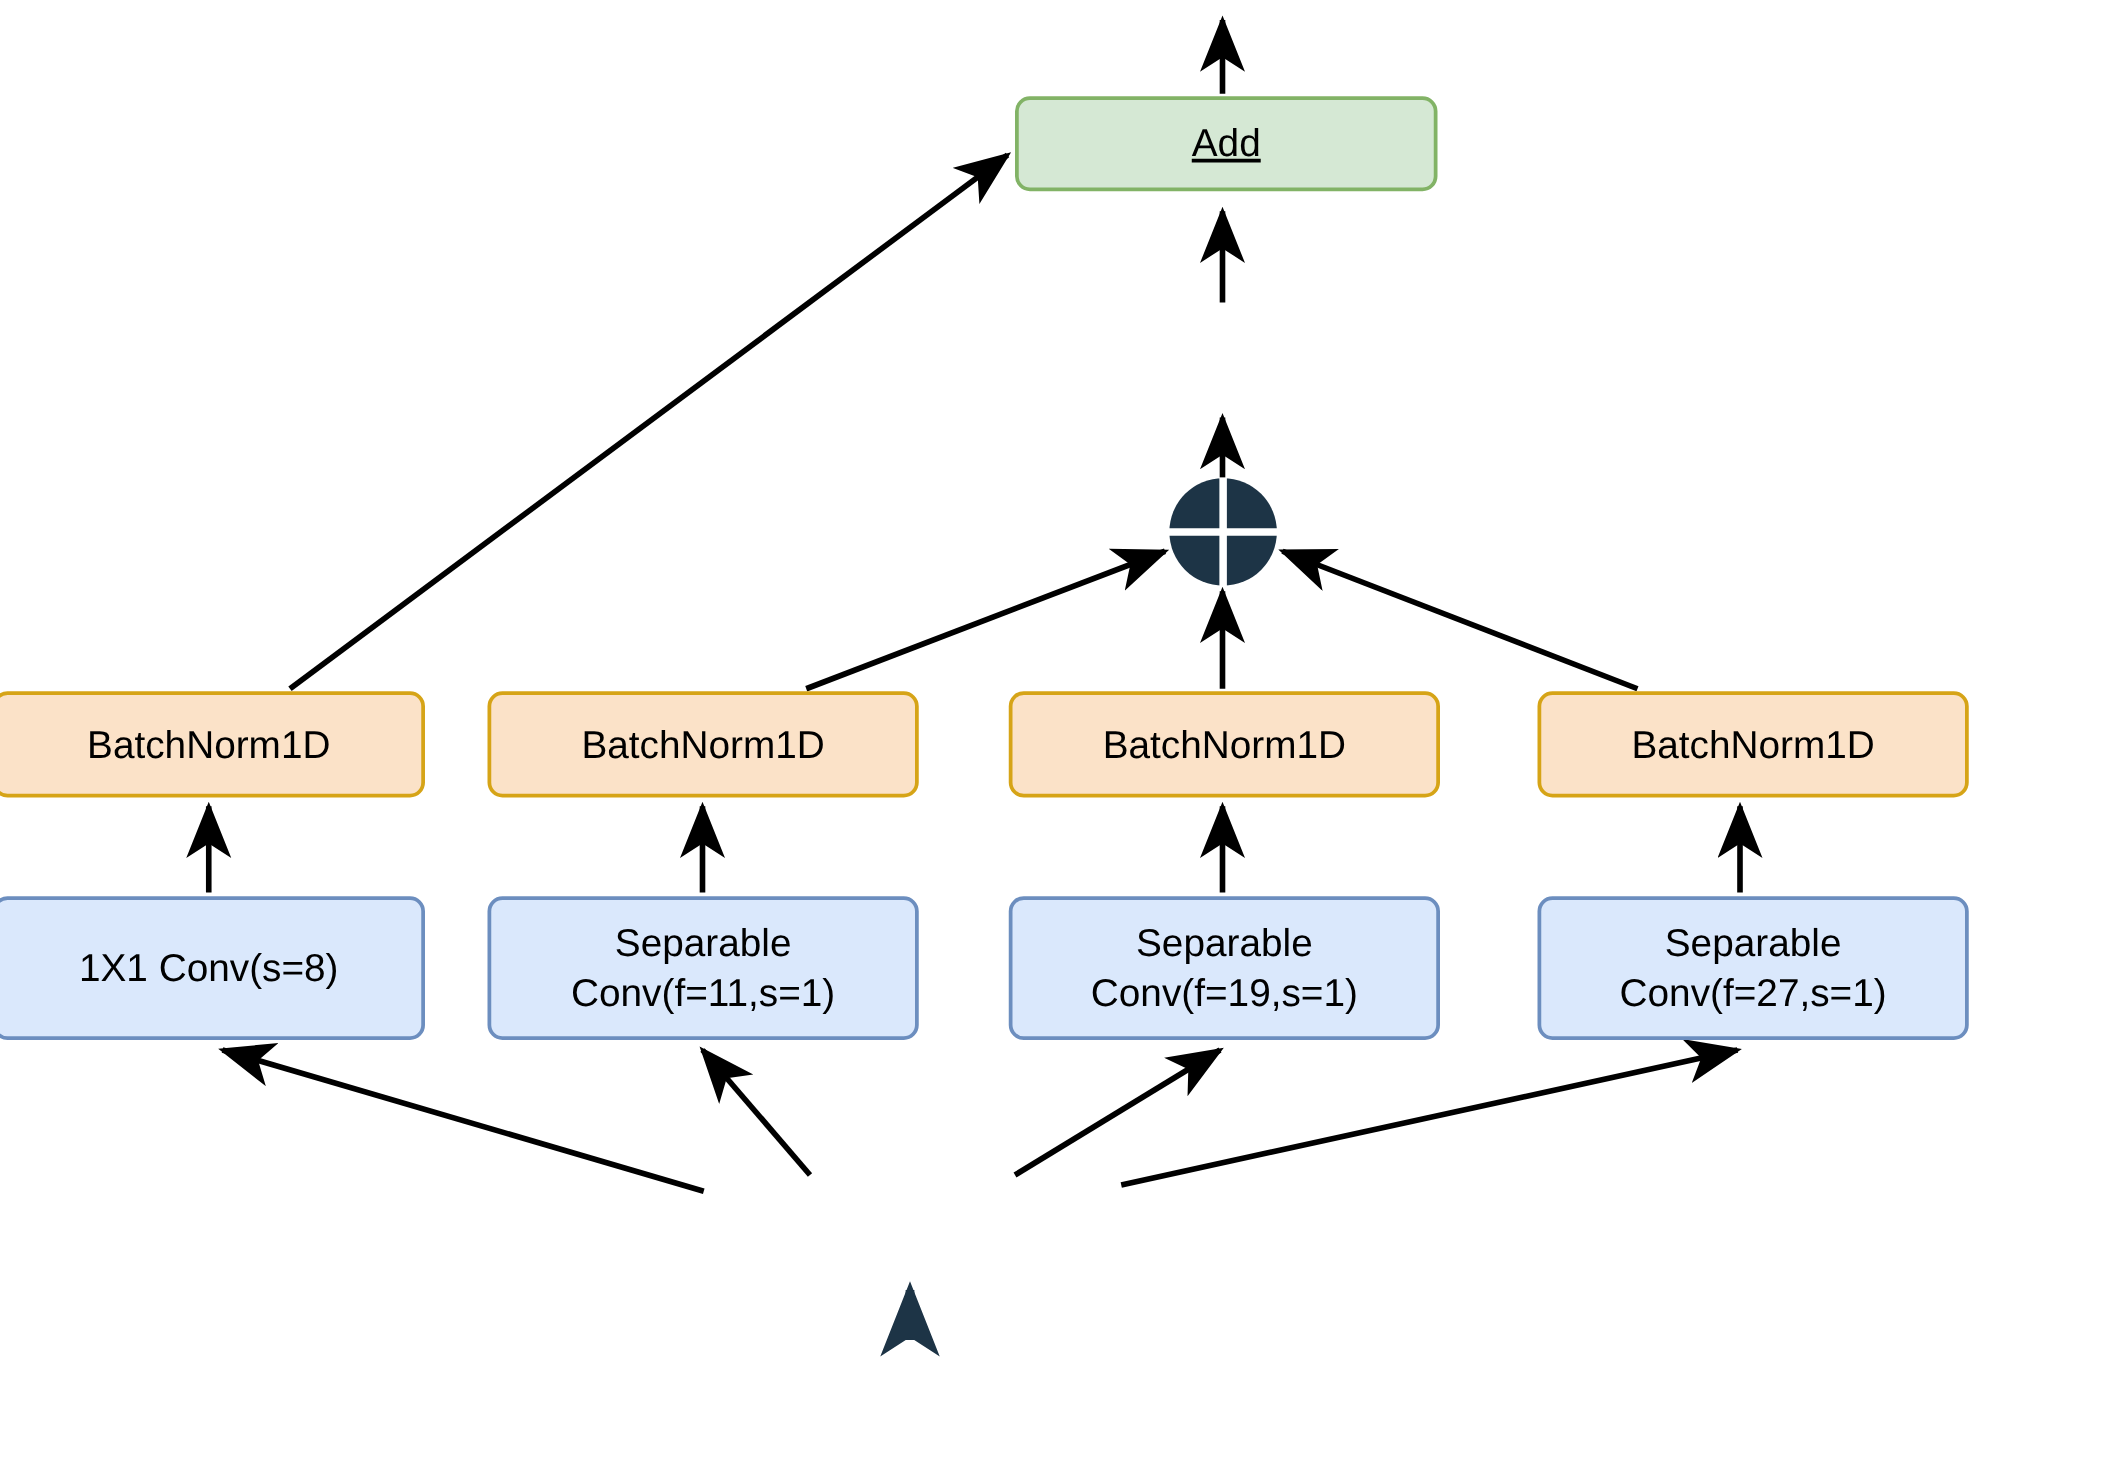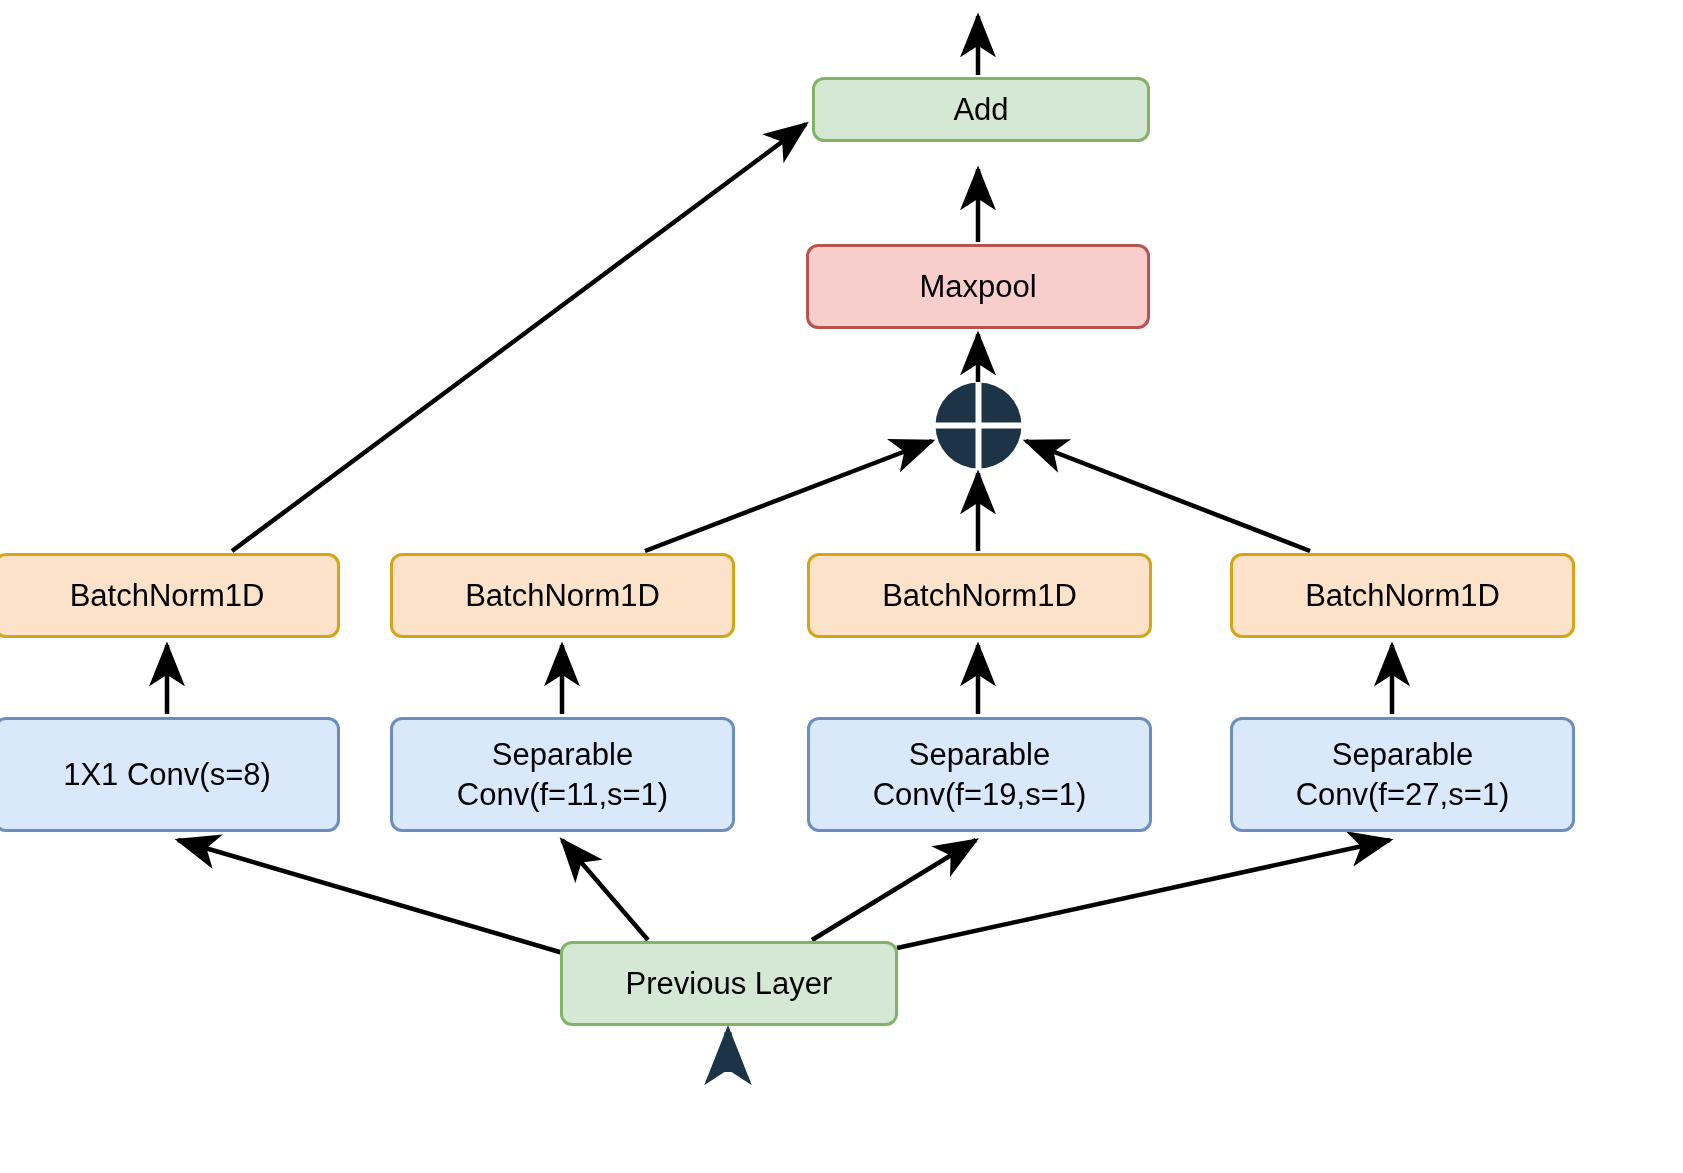--- a/index.html
+++ b/index.html
@@ -134,27 +134,24 @@
       <line x1="978" y1="75" x2="978" y2="16" stroke="#000000" stroke-width="4.5" marker-end="url(#arrow)"></line>
     </g>
   </svg>
 
   <svg class="junction" style="left:935px; top:382px;" width="87" height="87" viewBox="0 0 87 87" xmlns="http://www.w3.org/2000/svg">
     <circle cx="43.5" cy="43.5" r="43" fill="#1d3446"></circle>
     <line x1="43.5" y1="0" x2="43.5" y2="87" stroke="#ffffff" stroke-width="6"></line>
     <line x1="0" y1="43.5" x2="87" y2="43.5" stroke="#ffffff" stroke-width="6"></line>
   </svg>
 
-  <div class="node node-green" style="left:812px; top:77px; width:338px; height:65px;">
+  <div class="node node-green" style="left:812px; top:77px; width:338px; height:76px;text-decoration:underline;">
     <span>Add</span>
   </div>
 
-  <div class="node node-red" style="left:806px; top:244px; width:344px; height:85px;">
-    <span>Maxpool</span>
-  </div>
 
   <div class="node node-orange" style="left:-6px; top:553px; width:346px; height:85px;">
     <span>BatchNorm1D</span>
   </div>
 
   <div class="node node-orange" style="left:390px; top:553px; width:345px; height:85px;">
     <span>BatchNorm1D</span>
   </div>
 
   <div class="node node-orange" style="left:807px; top:553px; width:345px; height:85px;">
@@ -177,17 +174,14 @@
   <div class="node node-blue" style="left:807px; top:717px; width:345px; height:115px;">
     <span>Separable
 Conv(f=19,s=1)</span>
   </div>
 
   <div class="node node-blue" style="left:1230px; top:717px; width:345px; height:115px;">
     <span>Separable
 Conv(f=27,s=1)</span>
   </div>
 
-  <div class="node node-green" style="left:560px; top:941px; width:338px; height:85px;">
-    <span>Previous Layer</span>
-  </div>
 
 </div>
 
 </body></html>

